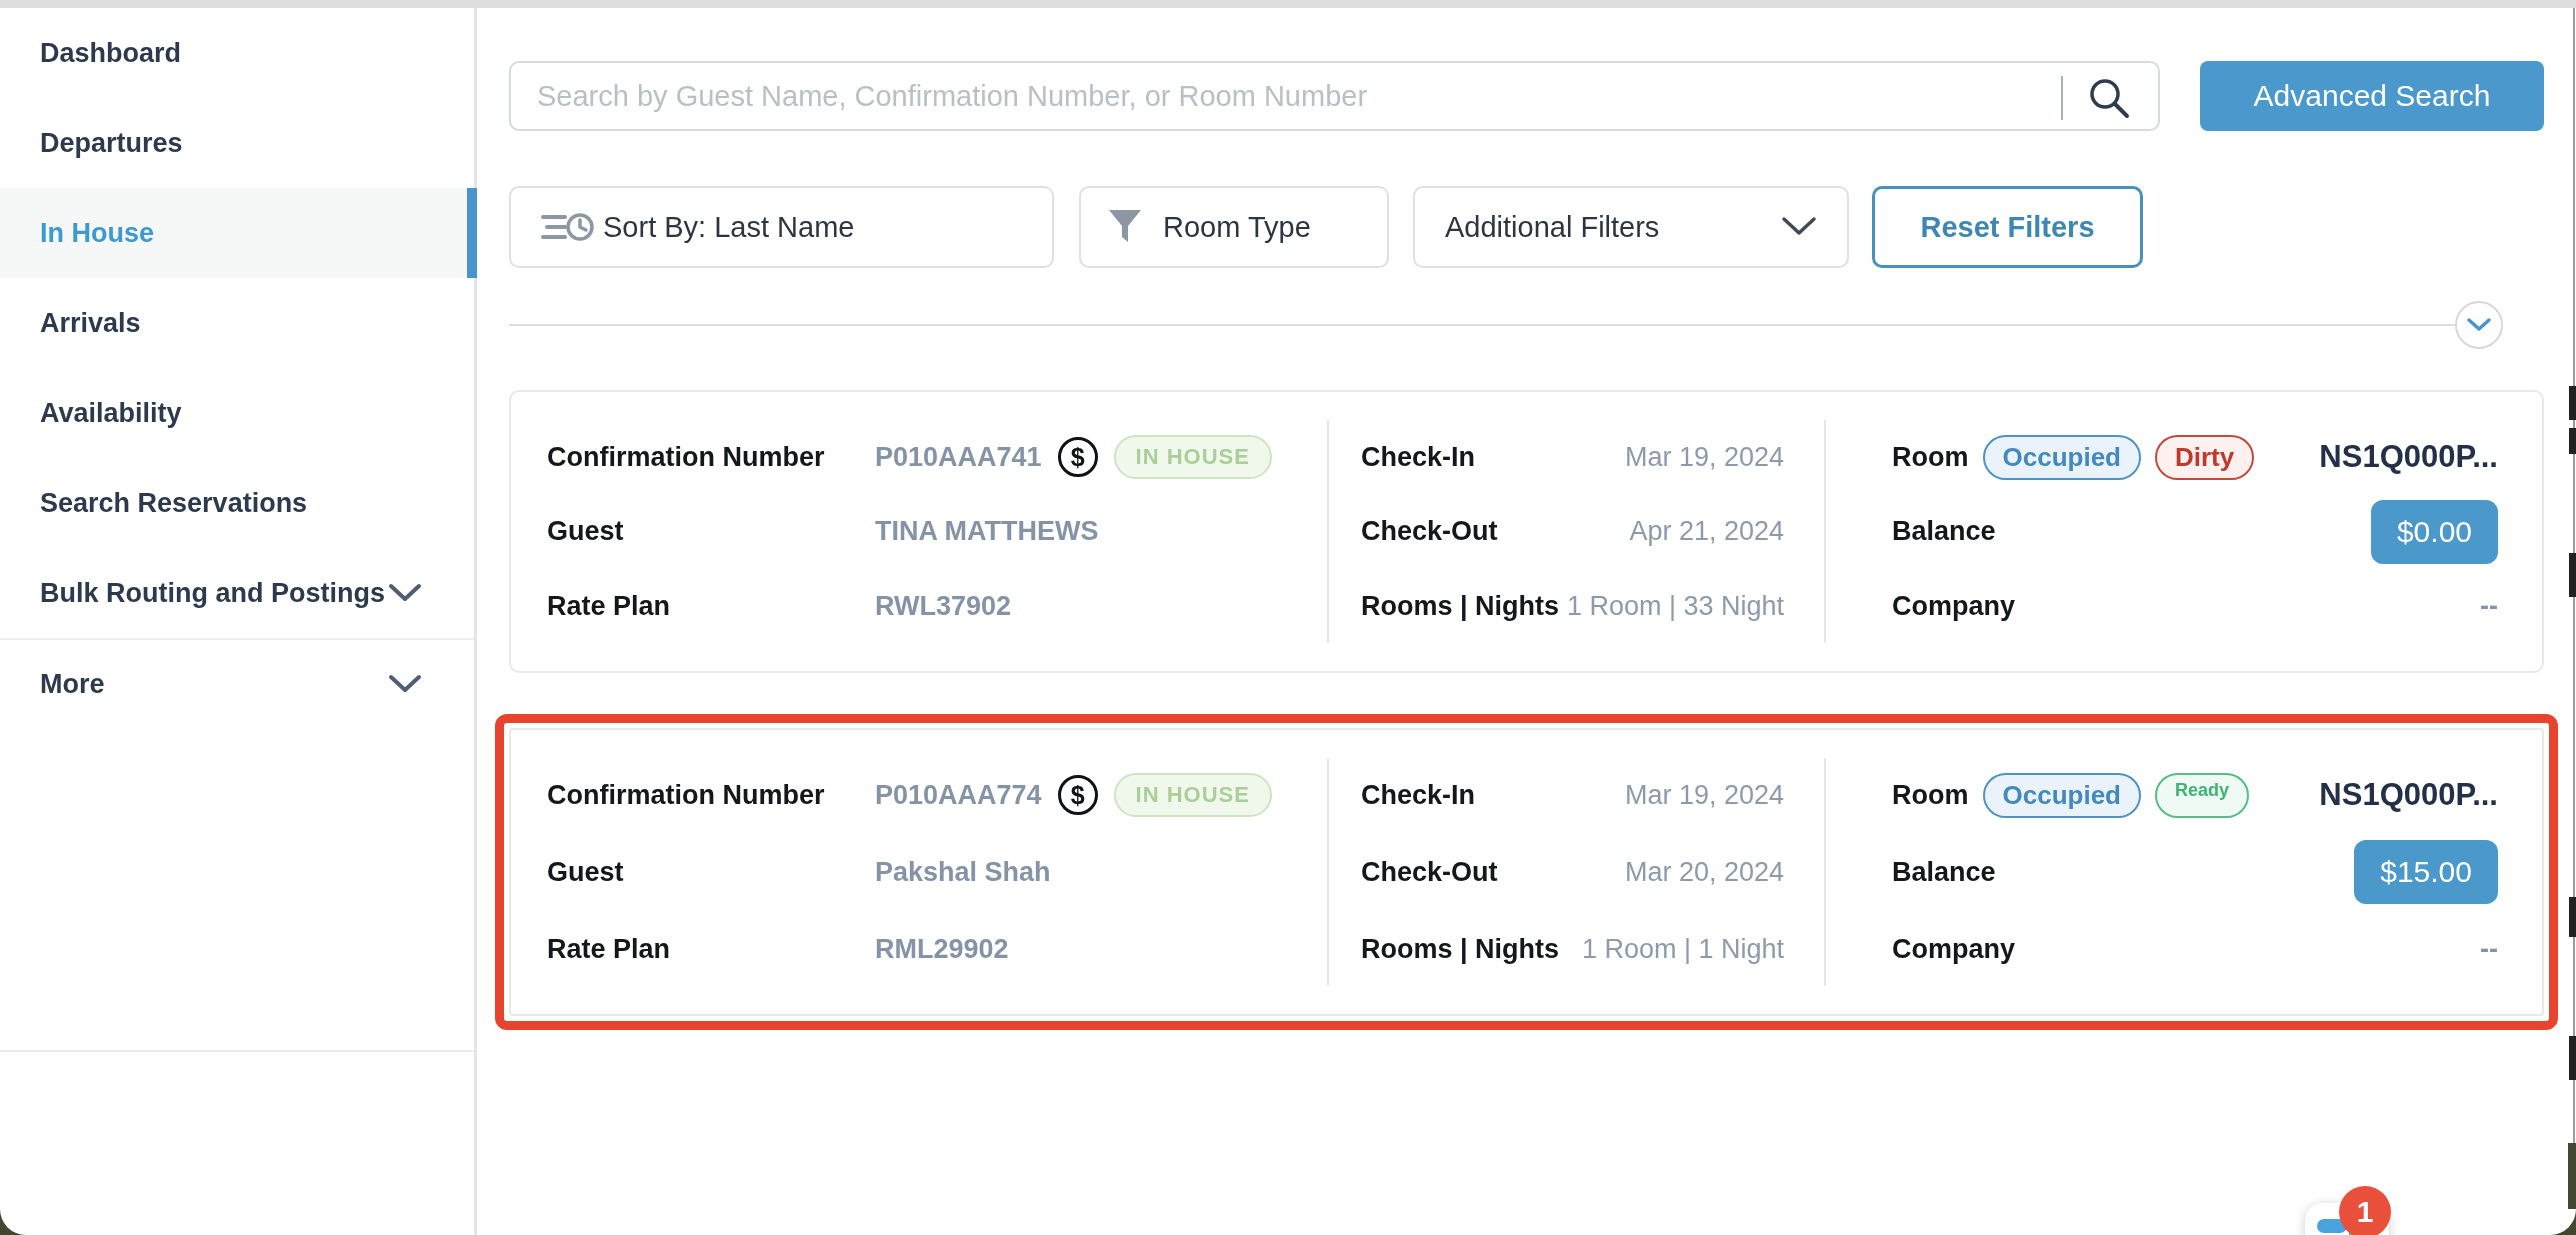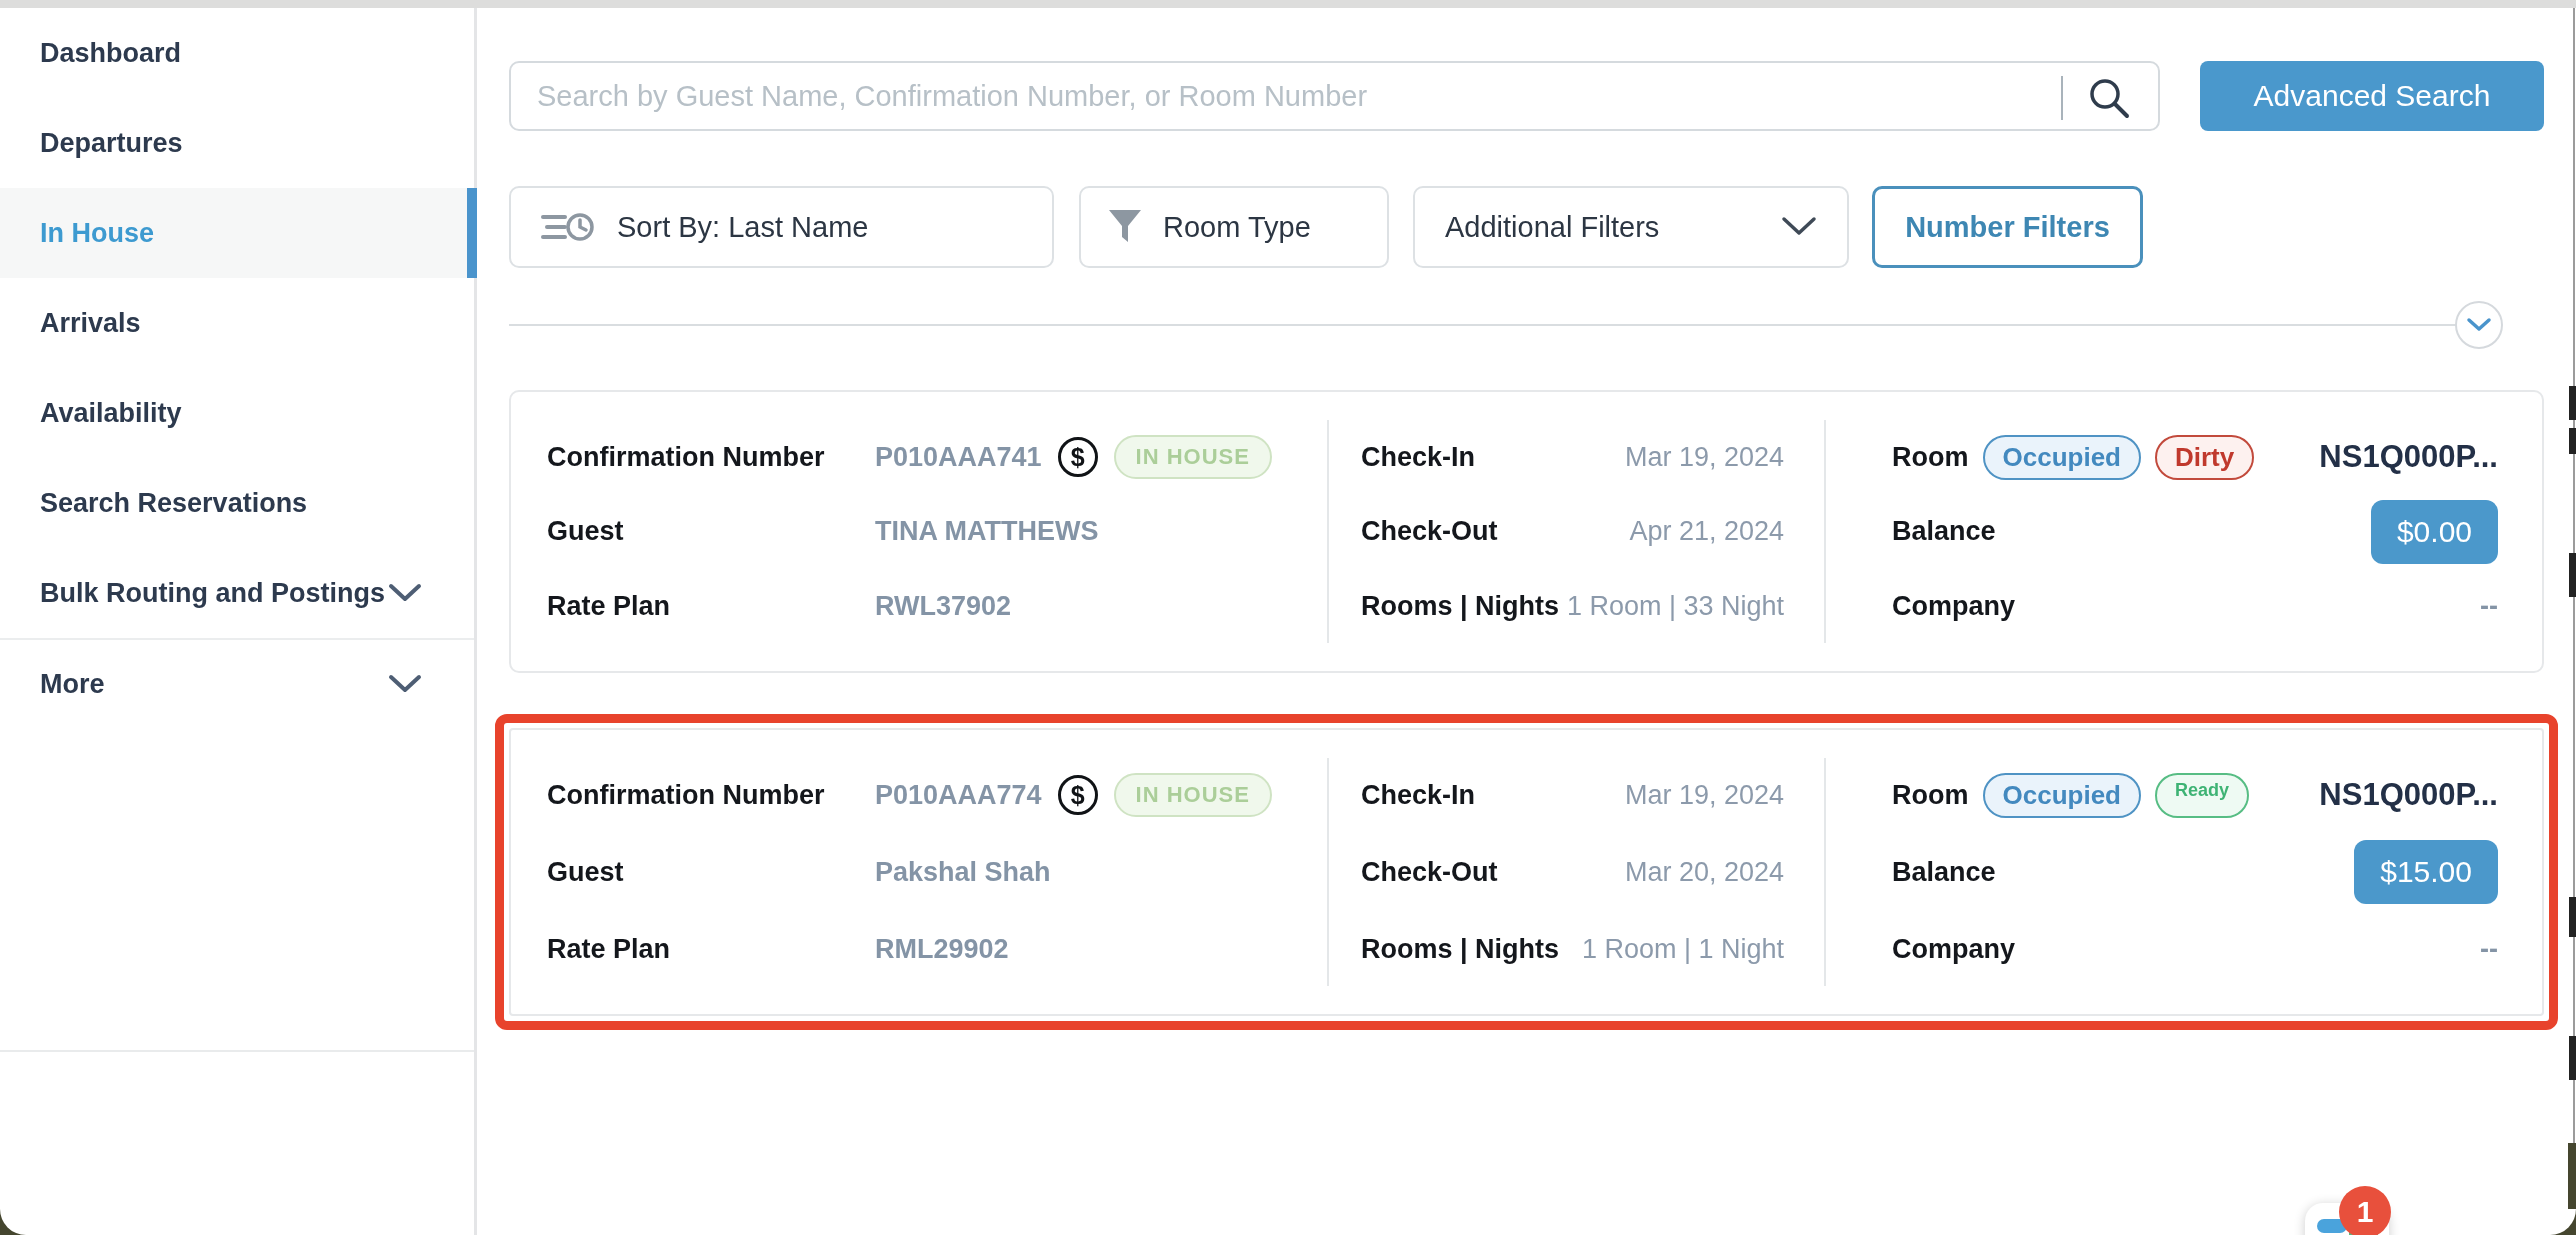--- a/index.html
+++ b/index.html
@@ -58,21 +58,21 @@
     background:#4a98cc; border:none; border-radius:8px; color:#fff; font-size:30px; font-weight:500;
     font-family:"Liberation Sans",sans-serif; cursor:pointer;
   }
 
   
   .filter-btn {
     position:absolute; top:186px; height:82px; background:#fff;
     border:2px solid #dde1e4; border-radius:10px; display:flex; align-items:center;
     font-size:29px; font-weight:500; color:#2c3643; cursor:pointer;
   }
-  .sort-btn   { left:509px;  width:545px; padding-left:28px; gap:22px; }
+  .sort-btn   { left:509px;  width:545px; padding-left:28px; gap:8px; }
   .roomtype-btn { left:1079px; width:310px; padding-left:26px; gap:20px; }
   .addfilters-btn { left:1413px; width:436px; padding:0 30px; justify-content:space-between; }
   .reset-btn  { left:1872px; width:271px; justify-content:center; border:3px solid #4a90bc; color:#3e87b3; font-weight:600; }
 
   
   .expander-line { position:absolute; left:509px; top:324px; width:1947px; height:2px; background:#d9dde0; }
   .expander-circle {
     position:absolute; left:2455px; top:301px; width:48px; height:48px; border-radius:50%;
     border:2px solid #d5d9dd; background:#fff; display:flex; align-items:center; justify-content:center; cursor:pointer;
   }
@@ -203,21 +203,21 @@
 </div>
 
 <div class="filter-btn addfilters-btn">
   <span>Additional Filters</span>
   <svg width="36" height="22" viewBox="0 0 36 22">
     <polyline points="3,3 18,17 33,3" fill="none" stroke="#3f4a57" stroke-width="3.5" stroke-linecap="round" stroke-linejoin="round"></polyline>
   </svg>
 </div>
 
 <div class="filter-btn reset-btn">
-  <span>Number Filters</span>
+  <span>Reset Filters</span>
 </div>
 
 <div class="expander-line"></div>
 <div class="expander-circle">
   <svg width="26" height="16" viewBox="0 0 26 16">
     <polyline points="3,3 13,12 23,3" fill="none" stroke="#4a94cc" stroke-width="3.5" stroke-linecap="round" stroke-linejoin="round"></polyline>
   </svg>
 </div>
 
 <div class="card card-1">

